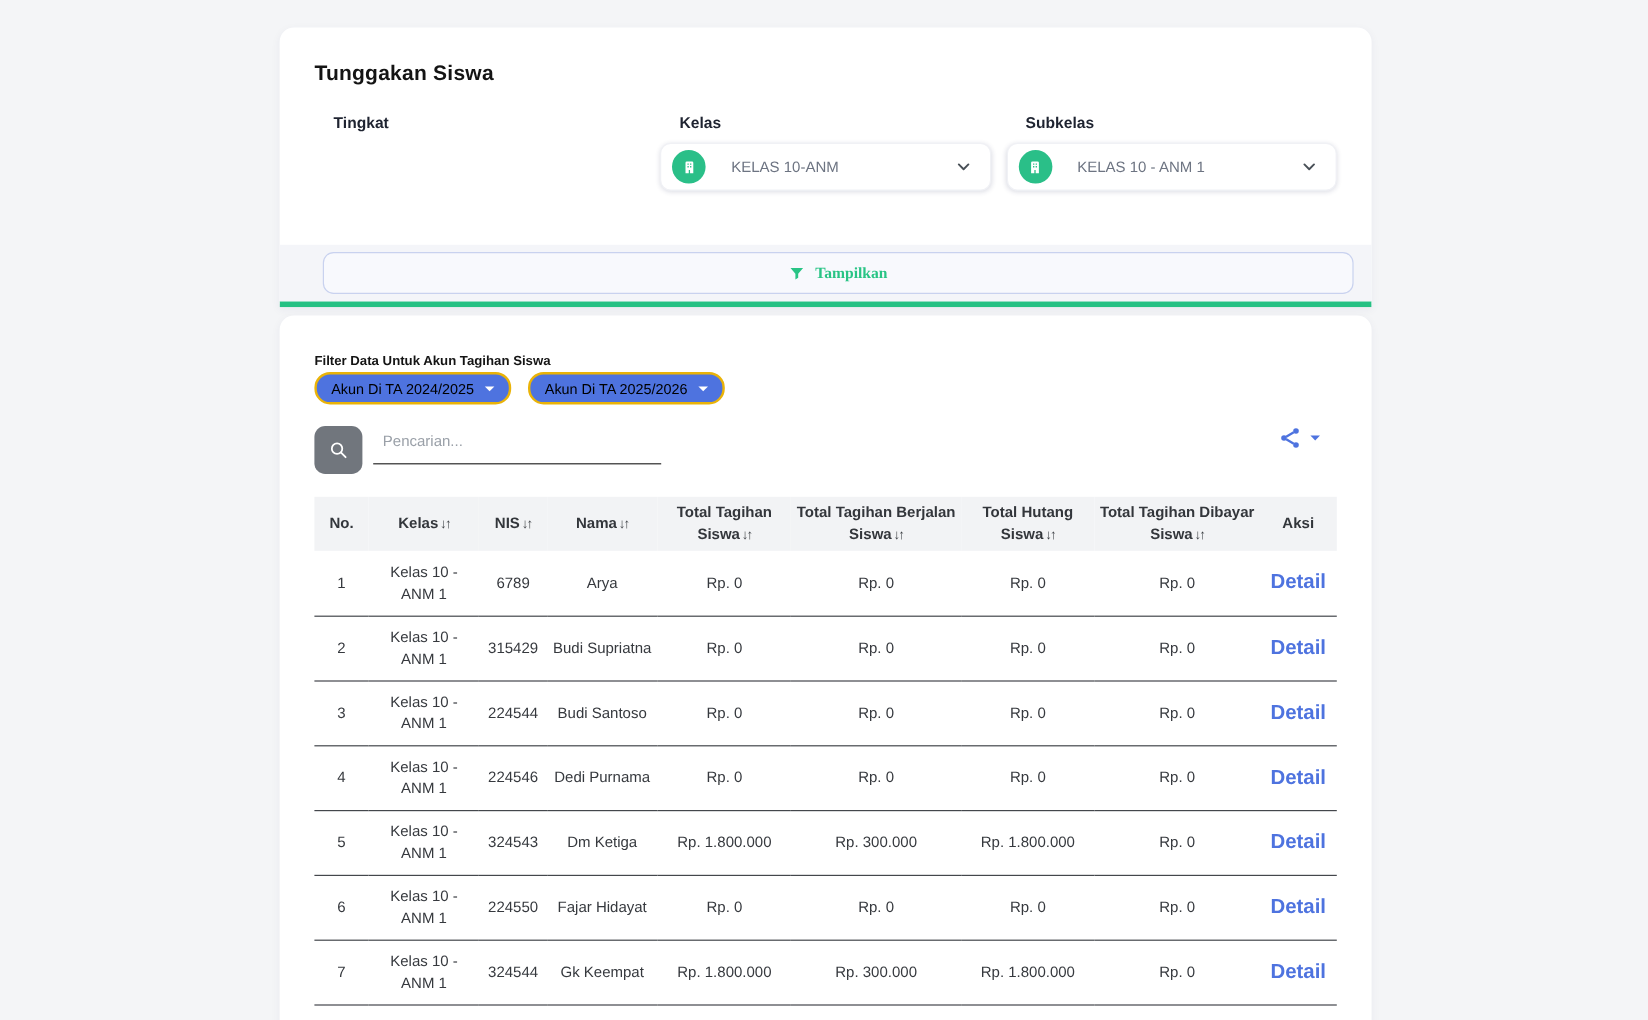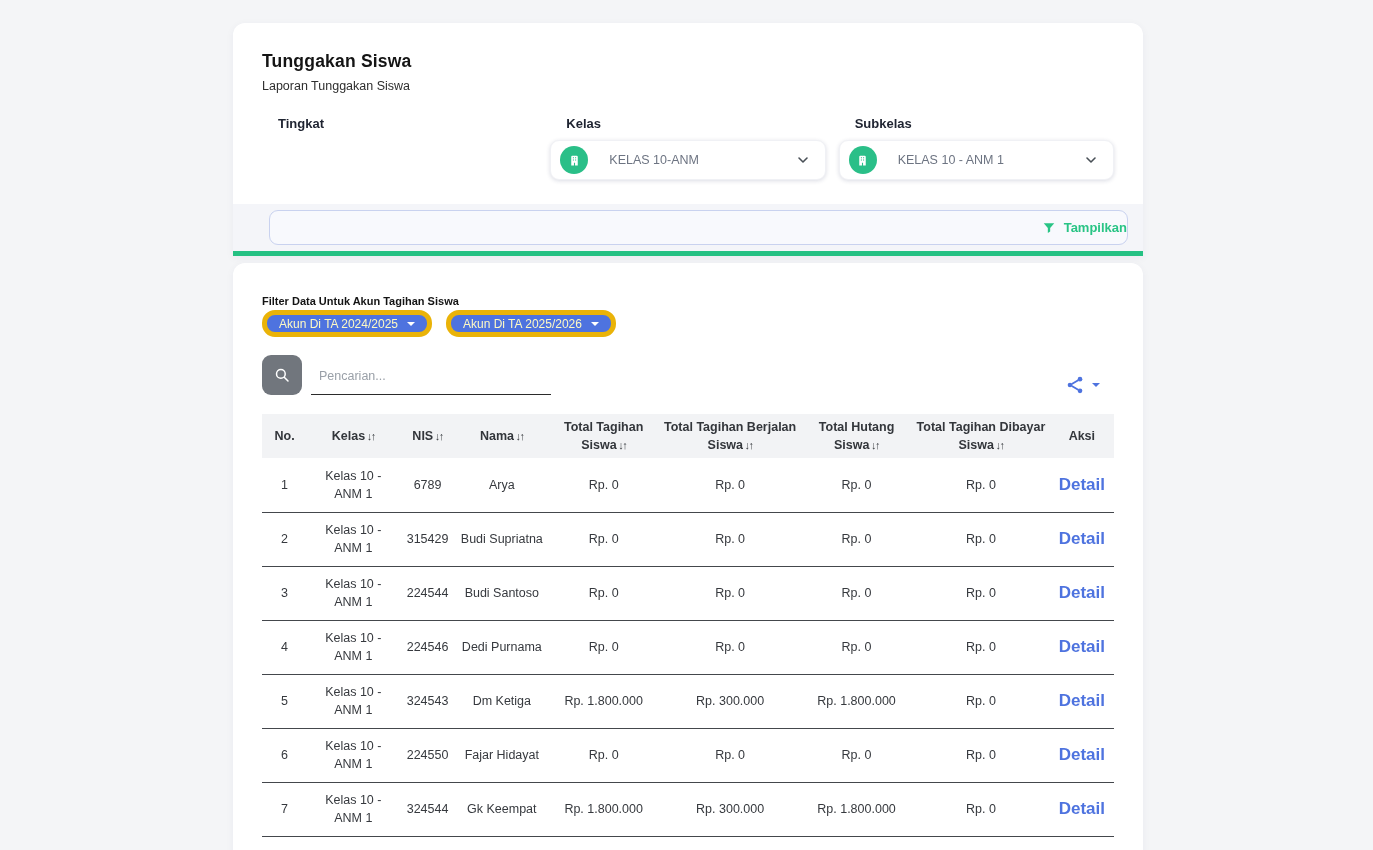--- a/index.html
+++ b/index.html
@@ -30,38 +30,38 @@
   }
   .icon-circle {
     width: 28px; height: 28px; border-radius: 50%; background: #2abf88;
     display: flex; align-items: center; justify-content: center; flex: none;
   }
   .select-value { margin-left: 21px; font-size: 12.5px; color: #6d7482; flex: 1; white-space: nowrap; overflow: hidden; }
   .chevron { display: flex; align-items: center; }
   .card-footer { height: 47px; background: #f4f5f9; display: flex; align-items: center; padding: 0 15px; }
   .show-btn {
     width: 100%; height: 35px; background: #f8f9fd; border: 1px solid #c9d2ef; border-radius: 9px;
-    display: flex; align-items: center; justify-content: flex-end; gap: 8px;
-    font-family: Liberation Sans, sans-serif; font-size: 13px; font-weight: 700; color: #29c485; cursor: pointer; margin-left: 21px;
+    display: flex; align-items: center; justify-content: center; gap: 8px;
+    font-family: Liberation Serif, serif; font-size: 13px; font-weight: 700; color: #29c485; cursor: pointer; margin-left: 21px;
   }
   .card-table { top: 263px; height: 620px; border-radius: 12px; box-shadow: 0 2px 8px rgba(30,40,90,.05); }
   .card-inner2 { padding: 32px 29px 0; }
   .filter-heading { font-size: 11px; font-weight: 700; color: #141414; margin-bottom: 3px; }
   .btn-row { display: flex; gap: 14px; }
   .blue-btn {
     display: inline-flex; align-items: center; gap: 9px; height: 27px; padding: 0 12px;
-    background: #4e73df; border: 5px solid #eab308; border-radius: 13px;
-    color: #fef9c3; font-family: "Liberation Sans", sans-serif; font-size: 12px; cursor: pointer;
+    background: #4e73df; border: 2px solid #eab308; border-radius: 13px;
+    color: #000000; font-family: "Liberation Sans", sans-serif; font-size: 12px; cursor: pointer;
   }
   .caret {
     width: 0; height: 0; display: inline-block;
     border-left: 4px solid transparent; border-right: 4px solid transparent; border-top: 4.5px solid #fff;
   }
   .blue-caret { border-top-color: #4e73df; }
-  .search-row { display: flex; align-items: flex-end; margin-top: 18px; }
+  .search-row { display: flex; align-items: flex-start; margin-top: 18px; }
   .search-btn {
     width: 40px; height: 40px; border-radius: 9px; background: #71767d; border: none;
     display: flex; align-items: center; justify-content: center; cursor: pointer; flex: none;
   }
   .search-input {
     margin-left: 9px; width: 240px; height: 32px; border: none; outline: none;
     border-bottom: 1.5px solid #2b2b2b; background: transparent;
     font-family: "Liberation Sans", sans-serif; font-size: 12.5px; color: #333; padding: 0 8px 5px;
   }
   .search-input::placeholder { color: #9aa0a8; }
@@ -80,21 +80,20 @@
   .detail-link { color: #4e73df; font-weight: 700; font-size: 17px; text-decoration: none; cursor: pointer; }
 </style>
 </head>
 <body>
 
 <div class="page">
 
   <div class="card card-top">
     <div class="card-head">
       <div class="page-title">Tunggakan Siswa</div>
-      <div class="page-subtitle">Laporan Tunggakan Siswa</div>
 
       <div class="selects-row">
 
         <div class="select-group">
           <div class="select-label">Tingkat</div>
         </div>
 
         <div class="select-group">
           <div class="select-label">Kelas</div>
           <div class="select-box">

